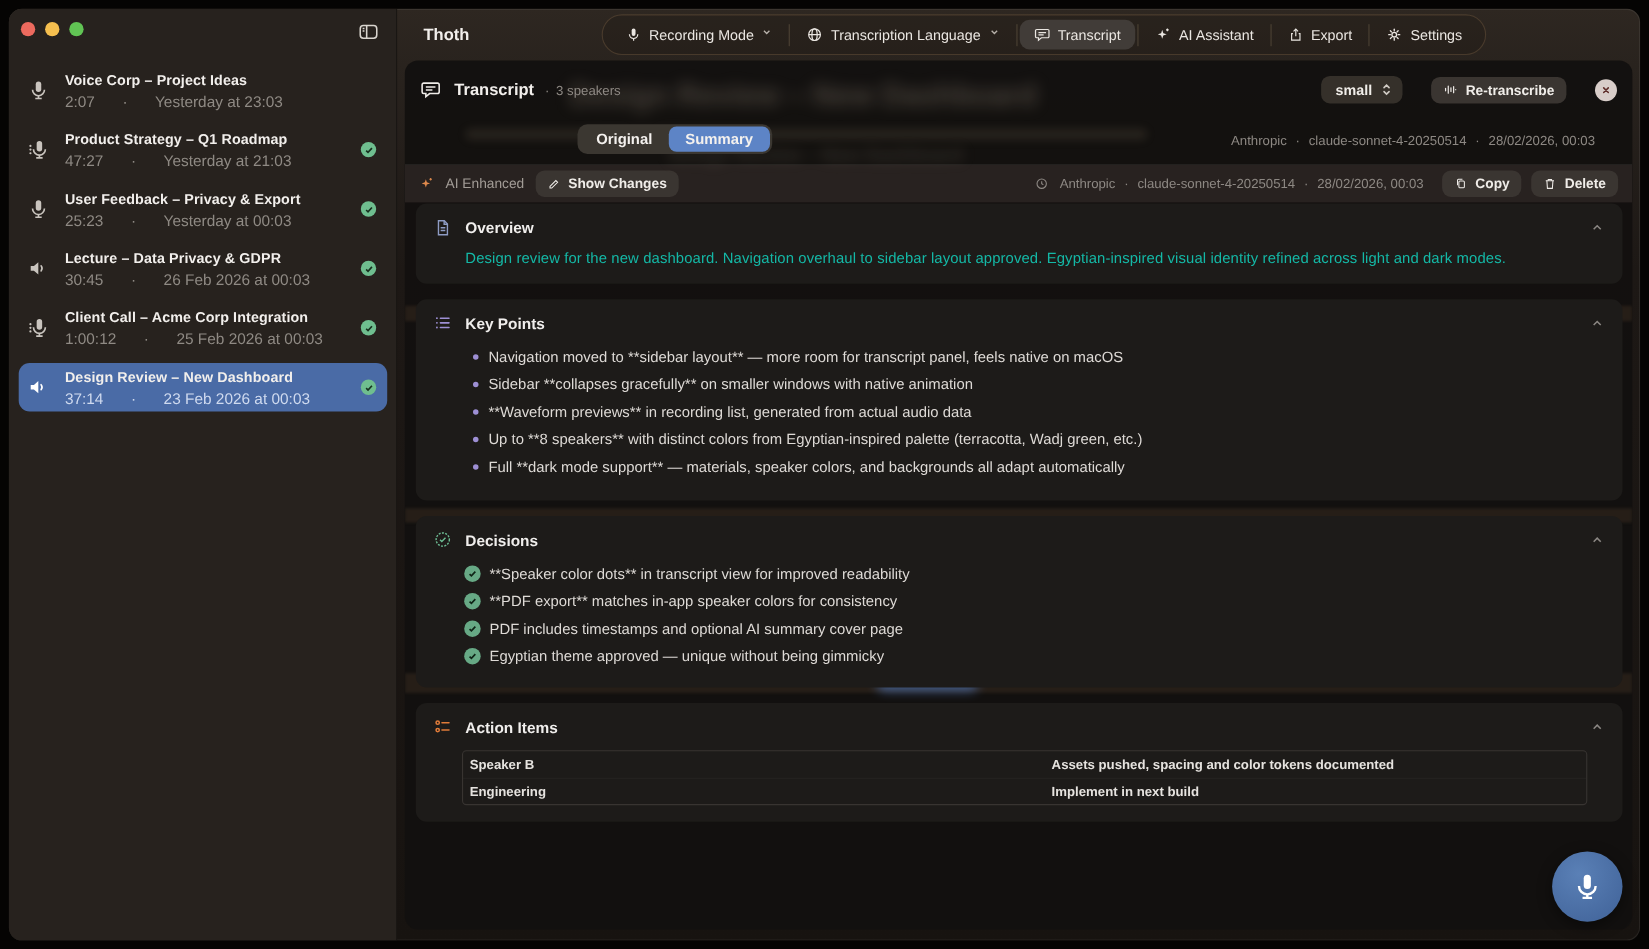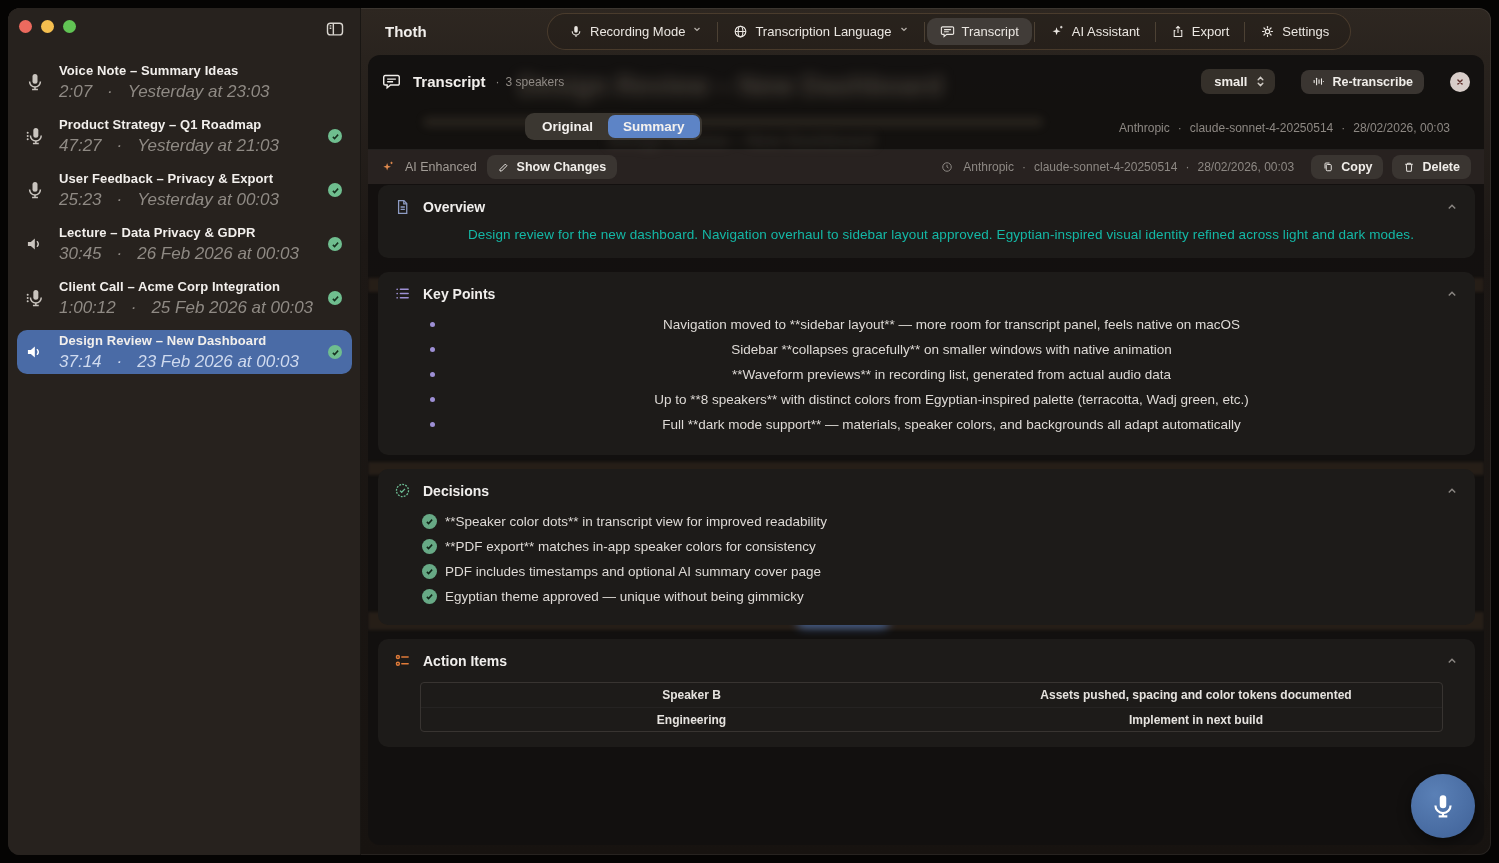--- a/index.html
+++ b/index.html
@@ -16,21 +16,21 @@
   .light { width:13px; height:13px; border-radius:50%; }
   .light.red{ background:#ec6a5e; } .light.yellow{ background:#f5bf4f; } .light.green{ background:#61c454; }
   .sb-toggle { position:absolute; top:9px; right:12px; width:26px; height:24px; color:#d9d5cf; display:flex; align-items:center; justify-content:center; cursor:pointer; }
   .rec-list { position:absolute; top:52px; left:9px; right:8px; }
   .rec-item { display:flex; align-items:center; height:44px; margin-bottom:10px; border-radius:10px; padding:0 10px 0 8px; cursor:pointer; }
   .rec-item.selected { background:#4a6ba6; }
   .rec-icon { width:26px; color:#c9c4be; display:flex; align-items:center; flex:none; }
   .rec-item.selected .rec-icon { color:#fff; }
   .rec-text { margin-left:8px; min-width:0; }
   .rec-title { font-size:13px; font-weight:bold; color:#f2efec; letter-spacing:.1px; margin-bottom:4px; white-space:nowrap; }
-  .rec-sub { font-size:17px; color:#8f8a84; display:flex; align-items:center; gap:15px;font-style:italic; }
+  .rec-sub { font-size:14px; color:#8f8a84; display:flex; align-items:center; gap:25px; }
   .rec-item.selected .rec-sub { color:#cfdaef; }
   .rec-check { margin-left:auto; width:14px; height:14px; border-radius:50%; background:#6fbe8f; color:#17301f; display:flex; align-items:center; justify-content:center; flex:none; }
   .rec-check.hidden { visibility:hidden; }
 
   
   .main { flex:1; position:relative; }
   .app-title { position:absolute; top:15px; left:24px; font-size:15px; font-weight:bold; color:#f2efec; }
   .toolbar { position:absolute; top:5px; left:186px; height:37px; display:flex; align-items:center;
     border:1px solid rgba(190,150,105,0.22); border-radius:20px; padding:0 8px; background:rgba(20,14,9,0.18); }
   .tb-item { display:flex; gap:7px; padding:6px 13px; color:#eae6e1; font-size:13px; border-radius:9px; cursor:pointer; white-space:nowrap; }
@@ -69,21 +69,21 @@
   
   .ai-bar { height:34px; background:#282220; display:flex; align-items:center; padding:0 13px; gap:10px; }
   .ai-spark { color:#e08a4d; display:flex; }
   .ai-label { font-size:12.5px; color:#a29c96; }
   .ai-right { margin-left:auto; display:flex; align-items:center; gap:9px; }
   .ai-meta { font-size:12px; color:#8d8883; display:flex; gap:8px; align-items:center; white-space:nowrap; margin-right:8px; }
   .ai-meta .clockic { color:#8d8883; display:flex; margin-right:2px; }
 
   
   .content { position:absolute; top:130px; left:10px; right:9px; }
-  .card { background:#1d1b19; border-radius:10px; padding:13px 16px 14px; margin-bottom:14px; position:relative;text-align:center; }
+  .card { background:#1d1b19; border-radius:10px; padding:13px 16px 14px; margin-bottom:14px; position:relative; }
   .card-head { display:flex; align-items:center; }
   .card-ic { width:20px; display:flex; flex:none; }
   .card-title { margin-left:9px; font-size:14px; font-weight:bold; color:#f0eeec; }
   .collapse { margin-left:auto; color:#8b8783; display:flex; cursor:pointer; }
   .ov-text { margin:11px 0 2px 29px; font-size:13.5px; color:#14b8a6; letter-spacing:.1px; }
 
   .kp-list { margin:10px 0 0 36px; list-style:none; }
   .kp-list li { position:relative; padding-left:14px; height:25px; line-height:25px; font-size:13.5px; color:#dedad6; white-space:nowrap; }
   .kp-list li::before { content:""; position:absolute; left:0; top:10px; width:5px; height:5px; border-radius:50%; background:#9d8fd4; }
 
@@ -132,21 +132,21 @@
         <div class="rec-item">
           <span class="rec-icon">
             <svg width="20" height="20" viewBox="0 0 24 24">
                 <rect x="9" y="2.5" width="6" height="11.5" rx="3" fill="currentColor"></rect>
                 <path d="M5.5 11.5a6.5 6.5 0 0 0 13 0" fill="none" stroke="currentColor" stroke-width="1.8"></path>
                 <line x1="12" y1="18" x2="12" y2="21" stroke="currentColor" stroke-width="1.8"></line>
                 <line x1="8.5" y1="21" x2="15.5" y2="21" stroke="currentColor" stroke-width="1.8"></line>
               </svg>
           </span>
           <div class="rec-text">
-            <div class="rec-title">Voice Note – Summary Ideas</div>
+            <div class="rec-title">Voice Corp – Project Ideas</div>
             <div class="rec-sub">
               <span>2:07</span>
                 <span>·</span>
                 <span>Yesterday at 23:03</span>
             </div>
           </div>
           <span class="rec-check hidden">
               <svg width="9" height="9" viewBox="0 0 24 24" fill="none" stroke="currentColor" stroke-width="4">
                 <path d="M5 13l4.5 4.5L19 7"></path>
               </svg>

